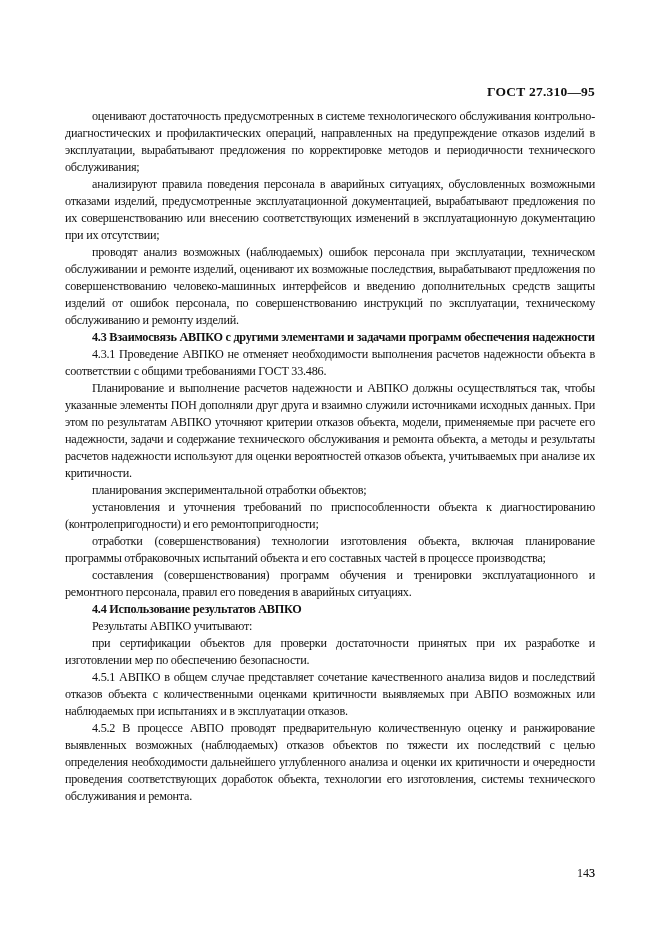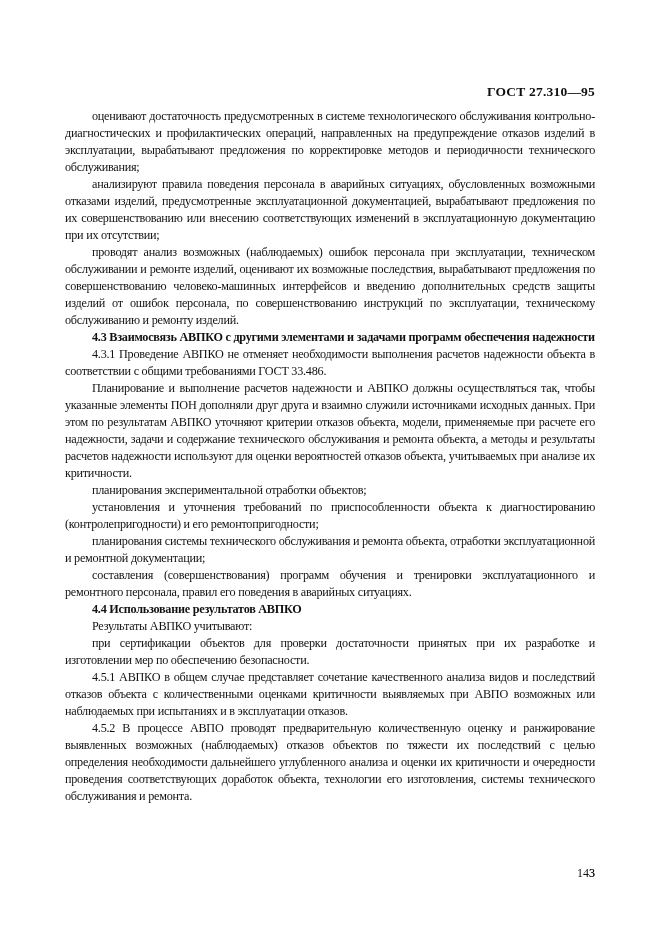--- a/index.html
+++ b/index.html
@@ -70,21 +70,21 @@
 
   <div class="doc-body">
       <p>оценивают достаточность предусмотренных в системе технологического обслуживания контрольно-диагностических и профилактических операций, направленных на предупреждение отказов изделий в эксплуатации, вырабатывают предложения по корректировке методов и периодичности технического обслуживания;</p>
       <p>анализируют правила поведения персонала в аварийных ситуациях, обусловленных возможными отказами изделий, предусмотренные эксплуатационной документацией, вырабатывают предложения по их совершенствованию или внесению соответствующих изменений в эксплуатационную документацию при их отсутствии;</p>
       <p>проводят анализ возможных (наблюдаемых) ошибок персонала при эксплуатации, техническом обслуживании и ремонте изделий, оценивают их возможные последствия, вырабатывают предложения по совершенствованию человеко-машинных интерфейсов и введению дополнительных средств защиты изделий от ошибок персонала, по совершенствованию инструкций по эксплуатации, техническому обслуживанию и ремонту изделий.</p>
       <p class="heading">4.3 Взаимосвязь АВПКО с другими элементами и задачами программ обеспечения надежности</p>
       <p>4.3.1 Проведение АВПКО не отменяет необходимости выполнения расчетов надежности объекта в соответствии с общими требованиями ГОСТ 33.486.</p>
       <p>Планирование и выполнение расчетов надежности и АВПКО должны осуществляться так, чтобы указанные элементы ПОН дополняли друг друга и взаимно служили источниками исходных данных. При этом по результатам АВПКО уточняют критерии отказов объекта, модели, применяемые при расчете его надежности, задачи и содержание технического обслуживания и ремонта объекта, а методы и результаты расчетов надежности используют для оценки вероятностей отказов объекта, учитываемых при анализе их критичности.</p>
       <p>планирования экспериментальной отработки объектов;</p>
       <p>установления и уточнения требований по приспособленности объекта к диагностированию (контролепригодности) и его ремонтопригодности;</p>
-      <p>планирования системы технического обслуживания и ремонта объекта, отработки эксплуатационной и ремонтной документации;</p>
+      <p>отработки (совершенствования) технологии изготовления объекта, включая планирование программы отбраковочных испытаний объекта и его составных частей в процессе производства;</p>
       <p>составления (совершенствования) программ обучения и тренировки эксплуатационного и ремонтного персонала, правил его поведения в аварийных ситуациях.</p>
       <p class="heading">4.4 Использование результатов АВПКО</p>
       <p>Результаты АВПКО учитывают:</p>
       <p>при сертификации объектов для проверки достаточности принятых при их разработке и изготовлении мер по обеспечению безопасности.</p>
       <p>4.5.1 АВПКО в общем случае представляет сочетание качественного анализа видов и последствий отказов объекта с количественными оценками критичности выявляемых при АВПО возможных или наблюдаемых при испытаниях и в эксплуатации отказов.</p>
       <p>4.5.2 В процессе АВПО проводят предварительную количественную оценку и ранжирование выявленных возможных (наблюдаемых) отказов объектов по тяжести их последствий с целью определения необходимости дальнейшего углубленного анализа и оценки их критичности и очередности проведения соответствующих доработок объекта, технологии его изготовления, системы технического обслуживания и ремонта.</p>
     </div>
 
   <div class="doc-footer">
     <span class="footer-center">143</span>

